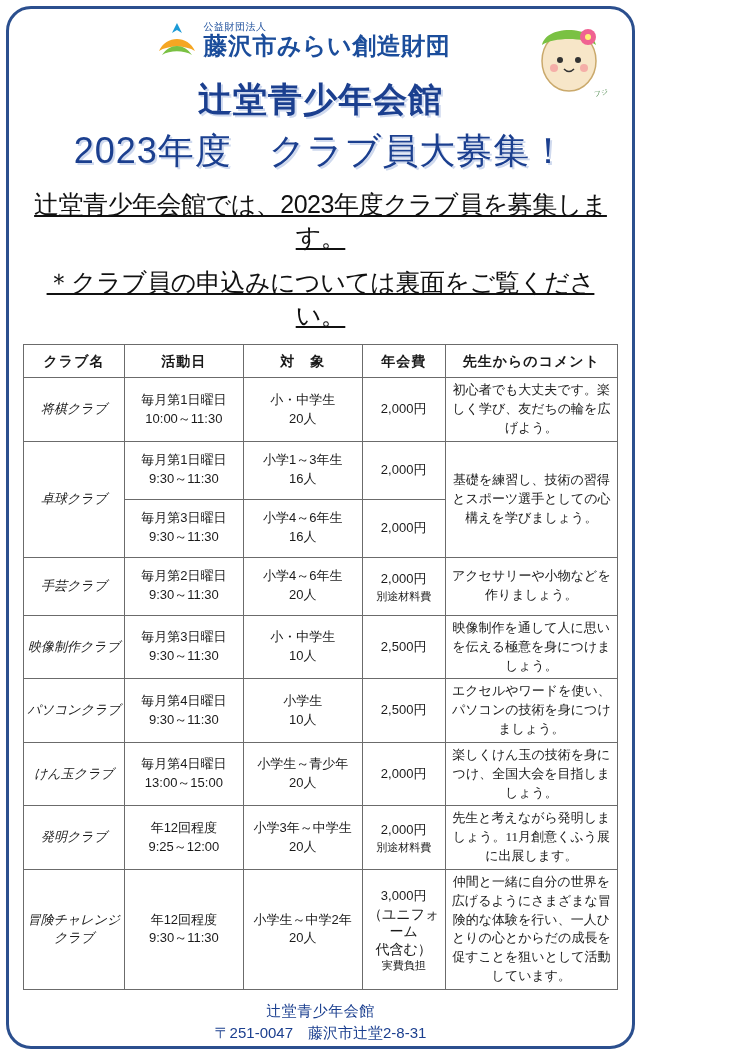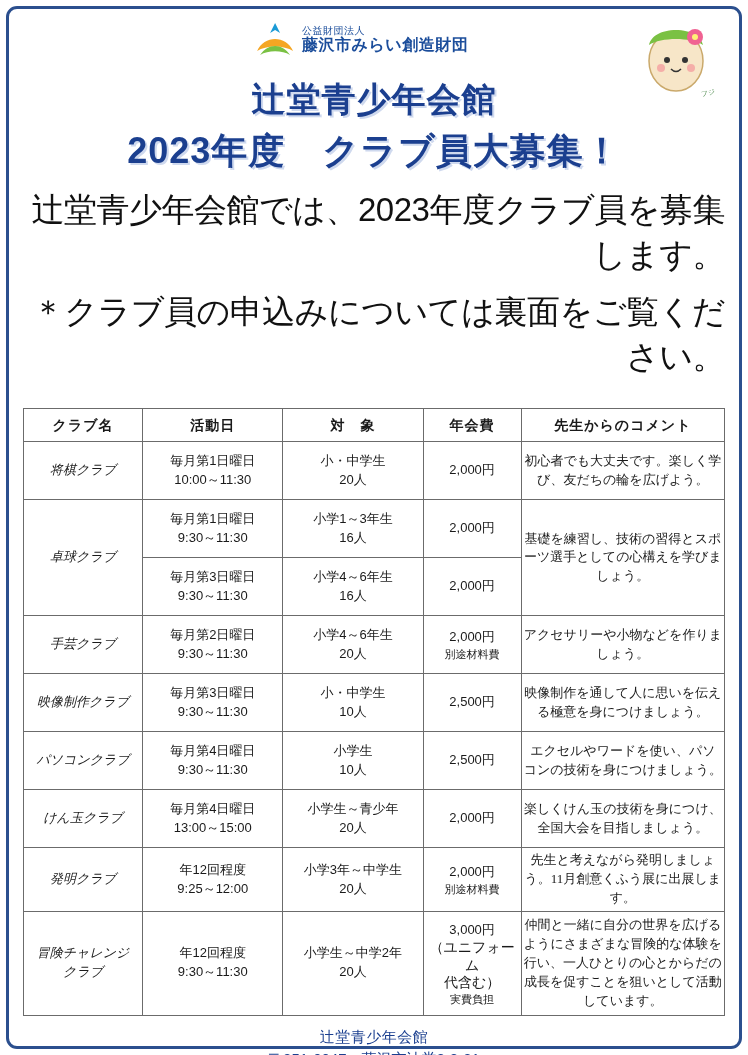--- a/index.html
+++ b/index.html
@@ -12,24 +12,24 @@
     background: #ffffff;
     font-family: "Liberation Sans", sans-serif;
     color: #1a1a1a;
     position: relative;
     overflow: hidden;
   }
   .page {
     position: absolute;
     left: 6px;
     top: 6px;
-    width: 736px;
+    width: 629px;
     height: 1043px;
     border: 3px solid #2b4f8e;
-    border-radius: 11px;
+    border-radius: 25px;
     box-sizing: border-box;
     background: #ffffff;
   }
   .inner {
     position: absolute;
     inset: 0;
     padding: 10px 14px 6px 14px;
     box-sizing: border-box;
   }
 
@@ -55,21 +55,21 @@
   .logo-text {
     line-height: 1.05;
   }
   .logo-text .small {
     font-size: 10px;
     color: #1b4d9b;
     letter-spacing: 0.5px;
     display: block;
   }
   .logo-text .big {
-    font-size: 16px;
+    font-size: 24px;
     color: #1b4d9b;
     font-weight: bold;
     display: block;
     letter-spacing: 0.5px;
   }
   .mascot {
     position: absolute;
     right: 6px;
     top: -4px;
     width: 86px;
@@ -89,42 +89,43 @@
     color: #1b3f8f;
     font-weight: bold;
     font-size: 34px;
     letter-spacing: 1px;
     margin-top: -4px;
     text-shadow: 2px 2px 0 #cfd9ee;
   }
   .title-sub {
     text-align: center;
     color: #1b3f8f;
-    font-weight: bold;
+    font-weight: normal;
     font-size: 36px;
     letter-spacing: 1px;
     margin-top: 4px;
     text-shadow: 2px 2px 0 #cfd9ee;
   }
   .lead1, .lead2 {
-    text-align: right;
-    font-size: 33px;
+    text-align: center;
+    font-size: 25px;
     color: #111;
     margin-top: 12px;
     letter-spacing: -0.5px;
+    text-decoration: underline;
   }
   .lead2 {
     margin-top: 12px;
   }
 
   
   table.clubs {
     width: 100%;
     border-collapse: collapse;
-    margin-top: 28px;
+    margin-top: 12px;
     table-layout: fixed;
   }
   table.clubs th, table.clubs td {
     border: 1px solid #6b6b6b;
     text-align: center;
     vertical-align: middle;
     font-size: 13px;
     padding: 3px 2px;
     line-height: 1.45;
   }

